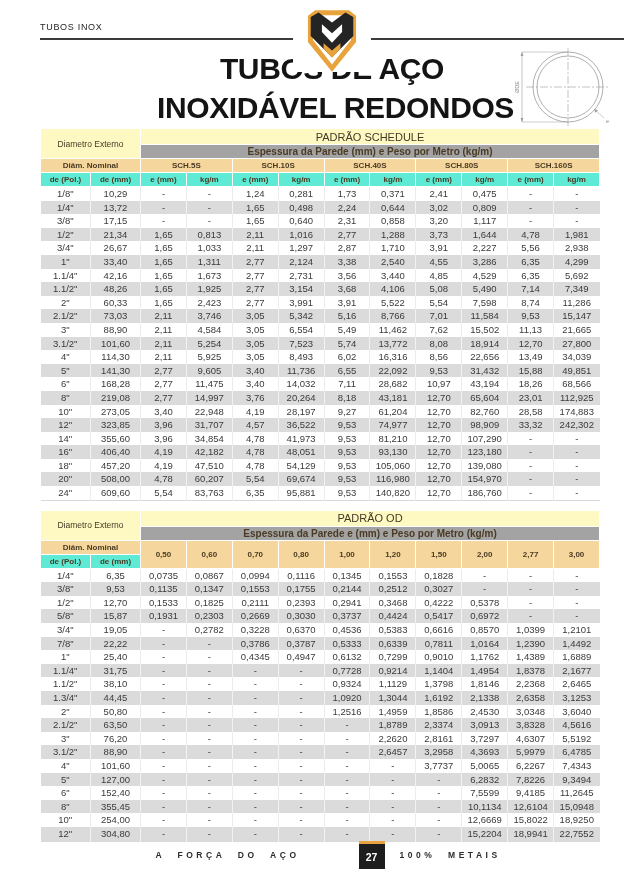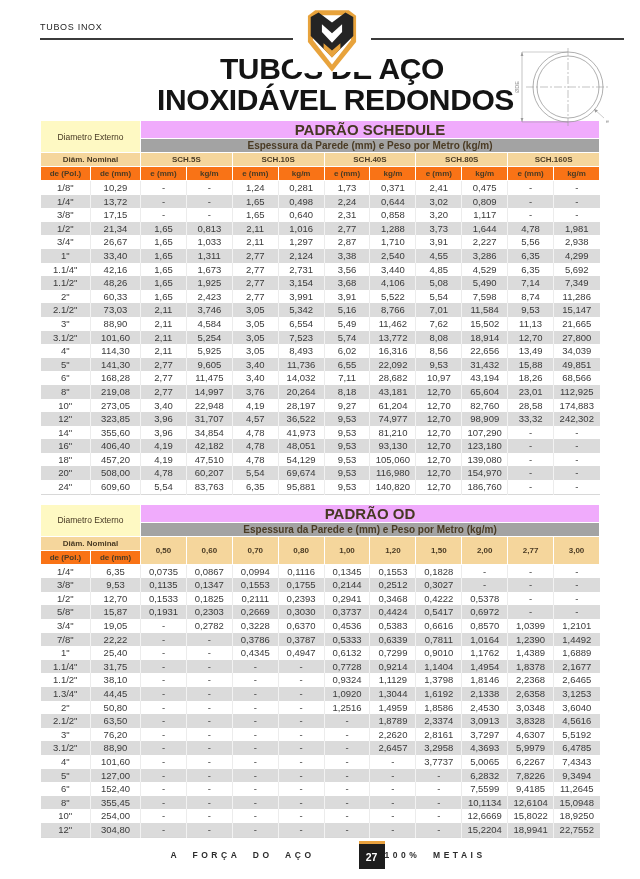--- a/index.html
+++ b/index.html
@@ -8,41 +8,41 @@
     background:#fff;padding:22px 16px 0 40px;overflow:hidden;
     font-family:"Liberation Sans",sans-serif;color:#1d1d1d;
   }
   
   .kicker{font-size:9px;letter-spacing:.7px;color:#1e1e1e;font-weight:500;}
   .rule{position:relative;height:2px;background:#3b3b3b;margin-top:6px;}
   .logo-box{position:absolute;left:50%;top:-28px;transform:translateX(-50%);
     background:#fff;padding:0 11px;line-height:0;}
   .title{margin:13px 0 0 0;font-size:30px;line-height:31px;font-weight:800;
     color:#141414;letter-spacing:-.4px;text-align:center;}
-  .title .line2{display:block;padding-left:7px;}
+  .title .line2{display:block;padding-left:7px;margin-top:8px;}
   .diagram{position:absolute;top:46px;right:30px;line-height:0;}
   
   table{border-collapse:collapse;width:560px;table-layout:fixed;}
   .tbl1{margin-top:5px;}
   .tbl2{margin-top:9px;}
   th{border:1px solid #fff;font-weight:700;padding:0;}
-  .hmain{background:#f0abfc;color:#463823;font-weight:700;font-size:15px;height:15px;}
+  .hmain{background:#fef9c3;color:#463823;font-weight:400;font-size:11px;height:15px;}
   .hsub{background:#a3a3a3;color:#4a3b24;font-size:10px;height:13px;font-weight:700;}
   .hgrp{background:#fef9c3;color:#463823;font-size:8.5px;line-height:10px;font-weight:400;}
   .hl1{background:#F5D69C;color:#4a3b24;font-size:8px;height:13px;}
-  .hl2{background:#f97316;color:#4a3b24;font-size:8px;height:13px;}
+  .hl2{background:#5eead4;color:#4a3b24;font-size:8px;height:13px;}
   .odth{height:26px;text-align:center;}
   td{font-size:9.5px;height:13.6px;line-height:13.6px;color:#3a3a3a;text-align:center;
      padding:0;border-right:1px solid #ececec;white-space:nowrap;}
   td:last-child{border-right:none;}
   tr.stripe td{background:#DBDBDB;border-right-color:#f2f2f2;}
   tbody{border-bottom:1px solid #d8d8d8;}
   
   .footer{position:absolute;left:16px;right:0;bottom:0;height:48px;
-    display:flex;align-items:center;justify-content:center;}
+    display:flex;align-items:center;justify-content:center;gap:15px;}
   .ftext{font-size:8.5px;font-weight:700;letter-spacing:3.5px;word-spacing:7px;color:#2c2c2c;}
   .fpage{width:26px;height:25px;background:#1d1d1d;border-top:3px solid #E9A23F;
     color:#fff;font-size:10.5px;font-weight:700;display:flex;align-items:center;justify-content:center;margin-left:44px;}
 </style>
 </head>
 <body>
 
 <div class="page">
 
   <div class="kicker">TUBOS INOX</div>

